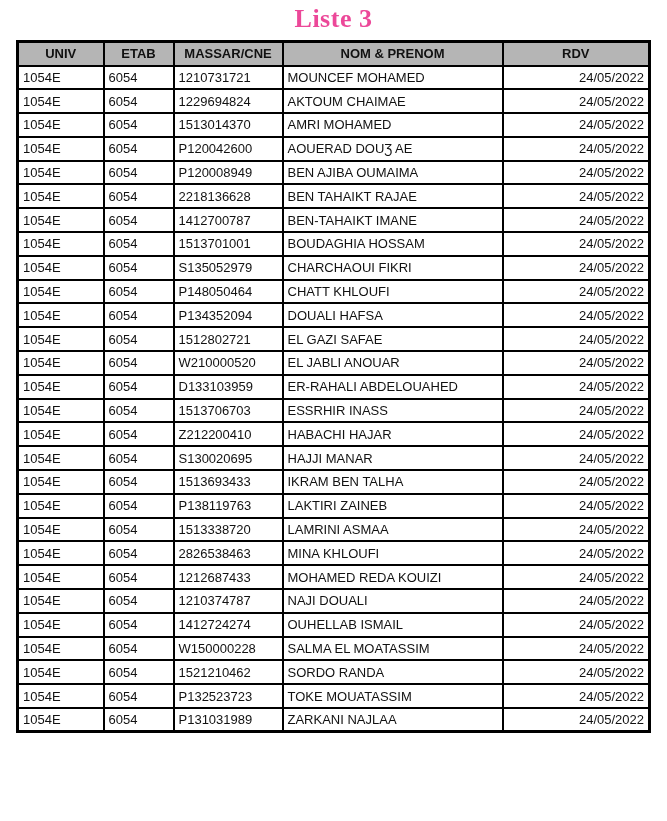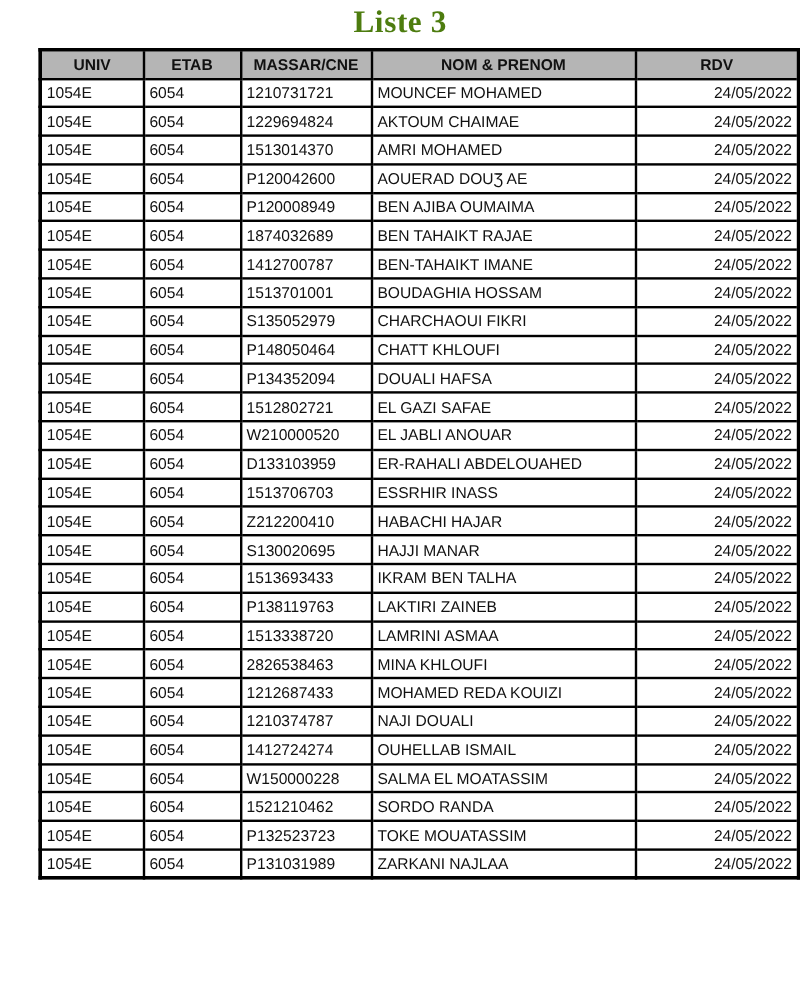--- a/index.html
+++ b/index.html
@@ -20,29 +20,29 @@
   .page {
     width: 667px;
     height: 821px;
     background: #ffffff;
     overflow: hidden;
   }
   .title {
     font-family: "Liberation Serif", serif;
     font-weight: bold;
     font-size: 26px;
-    color: #4d7c0f;
+    color: #ec4899;
     text-align: center;
     margin: 4px 0 6px 0;
     letter-spacing: 0.5px;
   }
   table.list-table {
     border-collapse: collapse;
     table-layout: fixed;
-    margin-left: 32px;
+    margin-left: 16px;
     width: 635px;
     border: 3px solid var(--border-color);
   }
   .list-table th,
   .list-table td {
     border: 2px solid var(--border-color);
     padding: 0 4px;
     font-size: 13px;
     line-height: 1;
     height: 23.8px;
@@ -50,21 +50,21 @@
     white-space: nowrap;
     vertical-align: middle;
   }
   .list-table th {
     background: var(--header-bg);
     font-weight: bold;
     text-align: center;
     height: 24px;
   }
   .list-table th:nth-child(1), .list-table td:nth-child(1) { width: 86px; }
-  .list-table th:nth-child(2), .list-table td:nth-child(2) { width: 81px; }
+  .list-table th:nth-child(2), .list-table td:nth-child(2) { width: 70px; }
   .list-table th:nth-child(3), .list-table td:nth-child(3) { width: 109px; }
   .list-table th:nth-child(4), .list-table td:nth-child(4) { width: 220px; }
   .list-table th:nth-child(5), .list-table td:nth-child(5) { width: auto; }
   .list-table td { text-align: left; }
   .list-table td:nth-child(5) { text-align: right; }
 </style>
 </head>
 <body>
 
 <div class="page">
@@ -113,21 +113,21 @@
         <tr>
         <td>1054E</td>
         <td>6054</td>
         <td>P120008949</td>
         <td>BEN AJIBA OUMAIMA</td>
         <td>24/05/2022</td>
       </tr>
         <tr>
         <td>1054E</td>
         <td>6054</td>
-        <td>1874032689</td>
+        <td>2218136628</td>
         <td>BEN TAHAIKT RAJAE</td>
         <td>24/05/2022</td>
       </tr>
         <tr>
         <td>1054E</td>
         <td>6054</td>
         <td>1412700787</td>
         <td>BEN-TAHAIKT IMANE</td>
         <td>24/05/2022</td>
       </tr>

